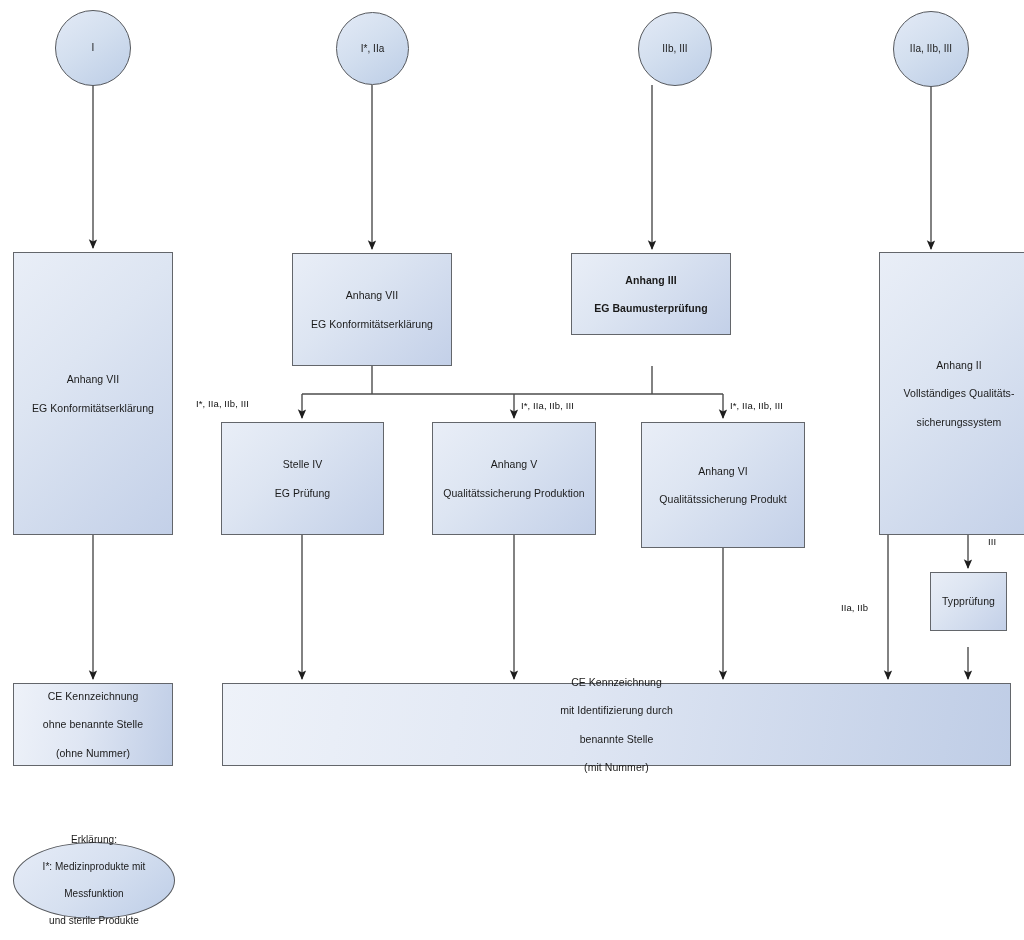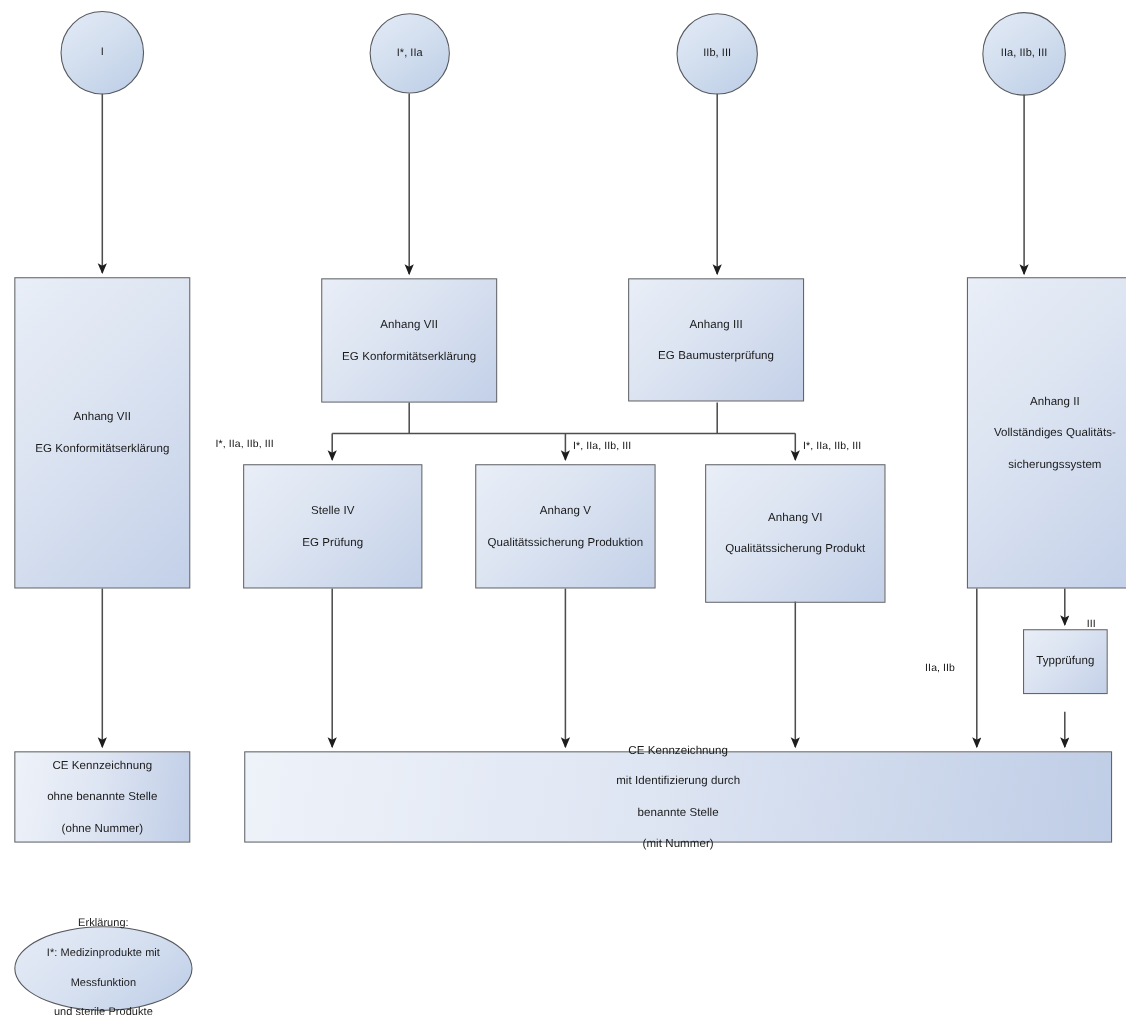--- a/index.html
+++ b/index.html
@@ -107,41 +107,41 @@
       <path d="M968,647 L968,679" marker-end="url(#arrow)"></path>
     </g>
   </svg>
 
   <div class="node circle" style="left:55px; top:10px; width:76px; height:76px;">
     <span>I</span>
   </div>
   <div class="node circle" style="left:336px; top:12px; width:73px; height:73px;">
     <span>I*, IIa</span>
   </div>
-  <div class="node circle" style="left:615px; top:12px; width:74px; height:74px;">
+  <div class="node circle" style="left:638px; top:12px; width:74px; height:74px;">
     <span>IIb, III</span>
   </div>
   <div class="node circle" style="left:893px; top:11px; width:76px; height:76px;">
     <span>IIa, IIb, III</span>
   </div>
 
   <div class="node" style="left:13px; top:252px; width:160px; height:283px;">
     <div>
       <div>Anhang VII</div>
       <div>EG Konformitätserklärung</div>
     </div>
   </div>
 
   <div class="node" style="left:292px; top:253px; width:160px; height:113px;">
     <div>
       <div>Anhang VII</div>
       <div>EG Konformitätserklärung</div>
     </div>
   </div>
-  <div class="node" style="left:571px; top:253px; width:160px; height:112px;">
+  <div class="node" style="left:571px; top:253px; width:160px; height:82px;font-weight:bold;">
     <div>
       <div>Anhang III</div>
       <div>EG Baumusterprüfung</div>
     </div>
   </div>
 
   <div class="node" style="left:851px; top:252px; width:160px; height:283px;margin-left:28px;">
     <div>
       <div>Anhang II</div>
       <div>Vollständiges Qualitäts-</div>
@@ -195,16 +195,16 @@
       <div>Erklärung:</div>
       <div>I*: Medizinprodukte mit</div>
       <div>Messfunktion</div>
       <div>und sterile Produkte</div>
     </div>
   </div>
 
   <div class="edge-label" style="left:196px; top:398px;">I*, IIa, IIb, III</div>
   <div class="edge-label" style="left:521px; top:400px;">I*, IIa, IIb, III</div>
   <div class="edge-label" style="left:730px; top:400px;">I*, IIa, IIb, III</div>
-  <div class="edge-label" style="left:988px; top:562px;">III</div>
+  <div class="edge-label" style="left:988px; top:536px;">III</div>
   <div class="edge-label" style="left:841px; top:602px;">IIa, IIb</div>
 
 </div>
 
 </body></html>

